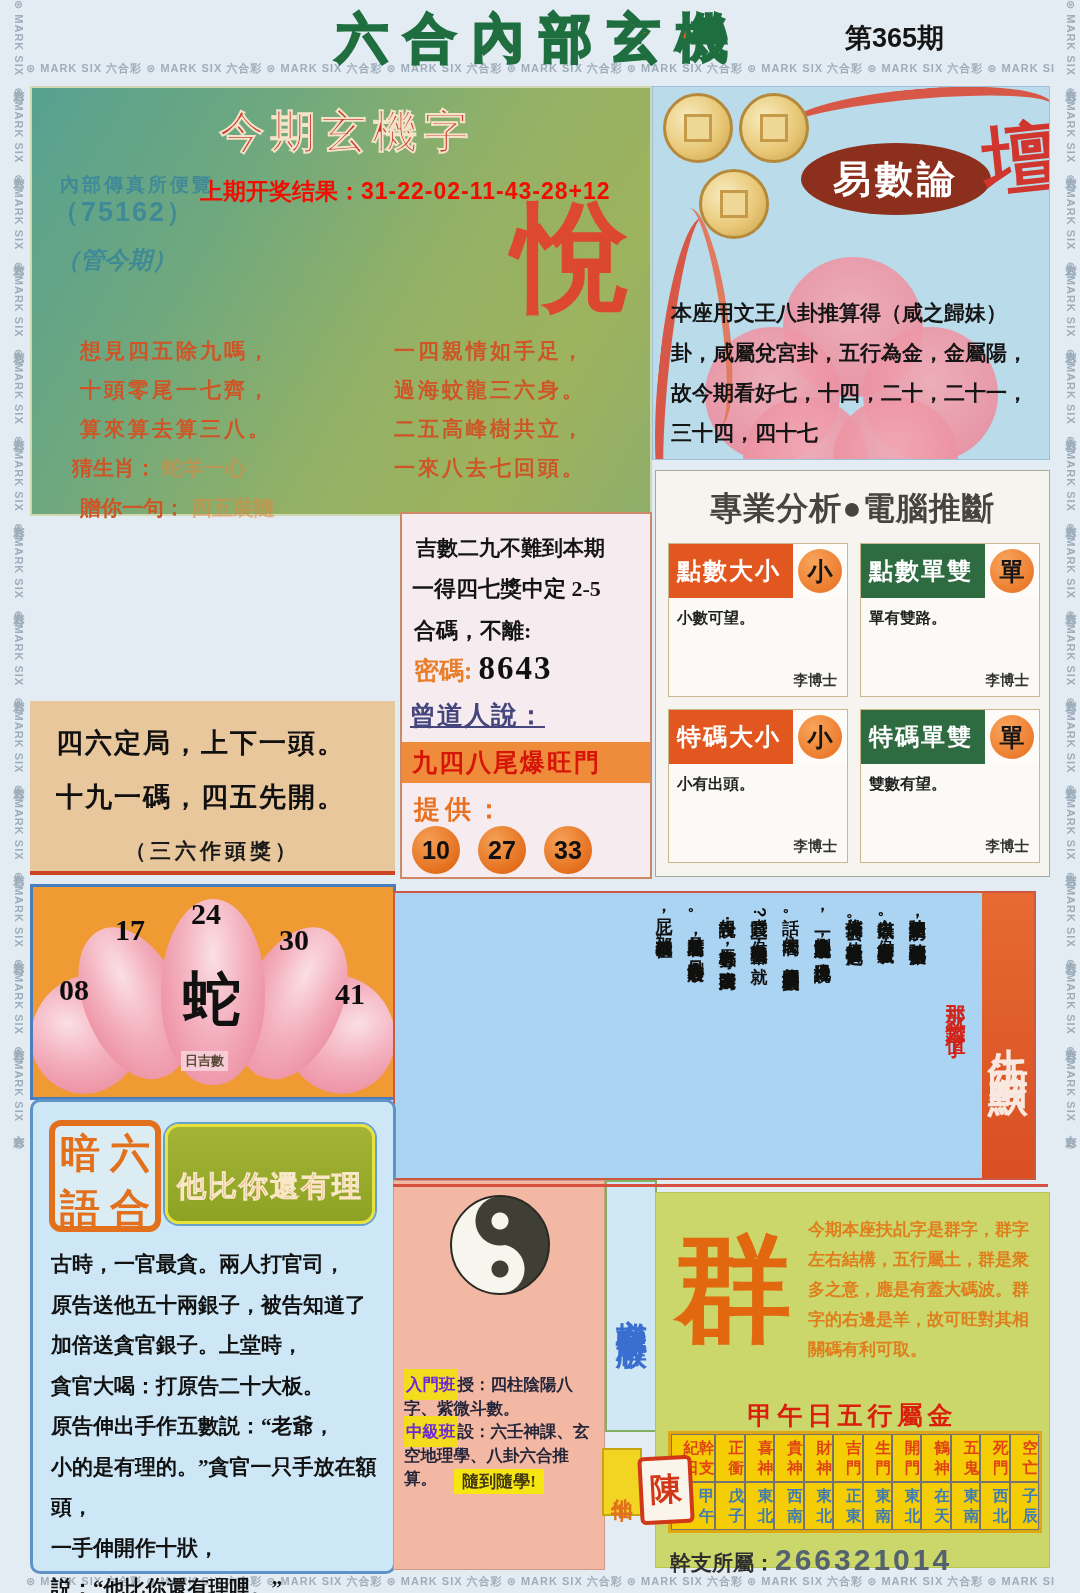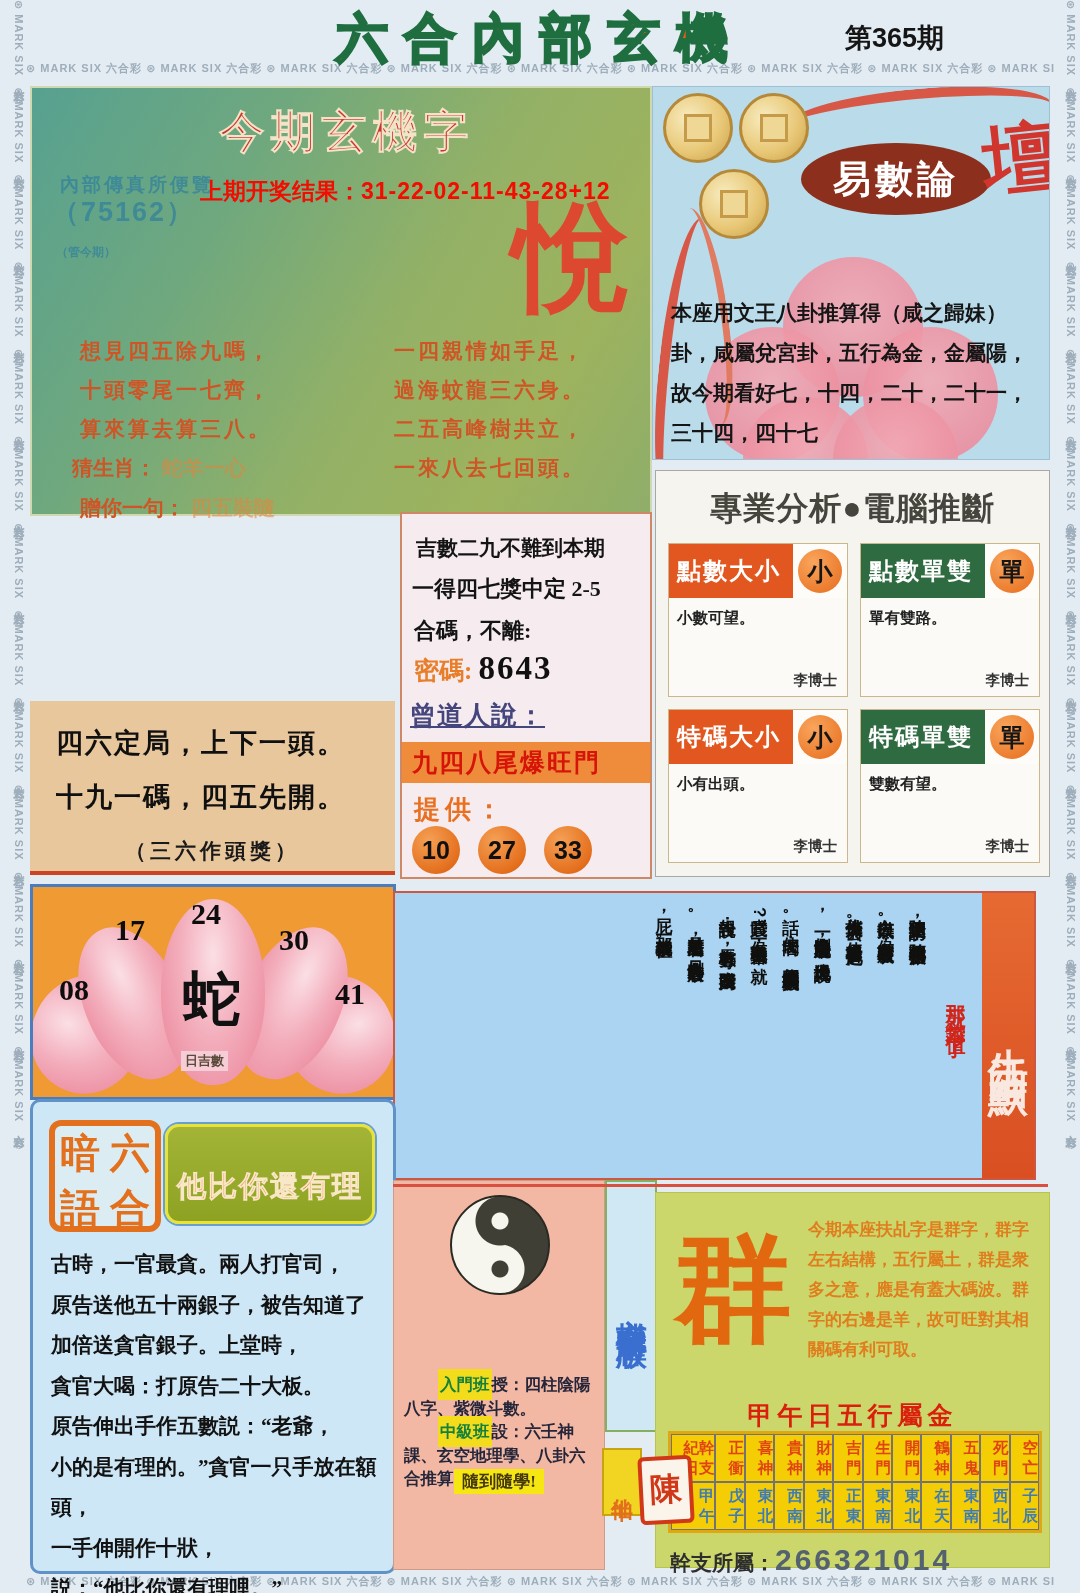--- a/index.html
+++ b/index.html
@@ -23,21 +23,21 @@
   .issue{left:845px;top:20px;font-size:27px;font-weight:700;color:#151515;}
 
   
   .p-mystery{left:30px;top:86px;width:618px;height:426px;border:2px solid #cfd8b0;
     background:linear-gradient(120deg,#57a191 0%,#6fa87e 30%,#93b166 58%,#9db35e 80%,#8fae6a 100%);}
   .mys-heading{left:140px;top:14px;width:350px;text-align:center;font-size:45px;font-weight:400;
     color:#c9372b;-webkit-text-stroke:2px #f3e3c8;letter-spacing:6px;}
   .mys-faint{color:#2f7f9e;opacity:.7;font-weight:700;}
   .mys-f1{left:28px;top:84px;font-size:19px;letter-spacing:3px;}
   .mys-f2{left:20px;top:106px;font-size:27px;letter-spacing:2px;}
-  .mys-f3{left:24px;top:156px;font-size:12px;}
+  .mys-f3{left:24px;top:156px;font-size:24px;font-style:italic;}
   .mys-result{left:168px;top:88px;font-size:23px;font-weight:800;color:#f20d00;}
   .mys-result .nums{letter-spacing:1px;}
   .mys-big{left:440px;top:112px;width:200px;text-align:center;font-size:118px;line-height:1;
     color:#e2402c;font-weight:700;opacity:.92;}
   .poem{font-size:21px;font-weight:800;color:#cf5526;letter-spacing:3px;line-height:39px;}
   .poem-l{left:48px;top:244px;}
   .poem-r{left:362px;top:244px;}
   .hint{font-size:21px;font-weight:800;color:#cf5526;}
   .hint .val{color:#e6833c;opacity:.55;margin-left:6px;}
   .hint1{left:40px;top:366px;}
@@ -173,21 +173,21 @@
   .p-classes{left:393px;top:1180px;width:210px;height:388px;background:#f2b8a4;border:1px solid #d09a88;}
   .yinyang{position:absolute;left:56px;top:14px;width:96px;height:96px;border-radius:50%;border:2px solid #2a2a24;
     background:
       radial-gradient(circle at 50% 25%,#f6f6ee 8px,rgba(0,0,0,0) 9px),
       radial-gradient(circle at 50% 75%,#3f3f36 8px,rgba(0,0,0,0) 9px),
       radial-gradient(circle at 50% 25%,#3f3f36 24px,rgba(0,0,0,0) 25px),
       radial-gradient(circle at 50% 75%,#f6f6ee 24px,rgba(0,0,0,0) 25px),
       linear-gradient(90deg,#f6f6ee 50%,#3f3f36 50%);}
   .class-text{position:absolute;left:10px;top:192px;right:8px;font-size:16.5px;line-height:23.5px;
     font-weight:800;color:#26263a;}
-  .tag{background:#f2dc1c;color:#15803d;padding:6px 2px;margin-left:34px;}
+  .tag{background:#f2dc1c;color:#6d28d9;padding:6px 2px;}
   .class-badge-row{position:absolute;left:0;right:0;top:288px;text-align:center;}
   .class-badge{display:inline-block;background:#f6e612;color:#44380f;font-size:17px;font-weight:900;
     padding:1px 8px;}
 
   
   .strip-jieshi{left:605px;top:1180px;width:48px;height:248px;background:#cfe8f4;border:2px solid #84b061;
     display:flex;align-items:center;justify-content:center;}
   .strip-jieshi span{writing-mode:vertical-rl;font-size:31px;font-weight:900;color:#3a6fd0;letter-spacing:4px;}
   .seal-yellow{left:602px;top:1448px;width:36px;height:64px;background:#f2d422;border:2px solid #c8a410;
     display:flex;align-items:center;justify-content:center;z-index:6;}

